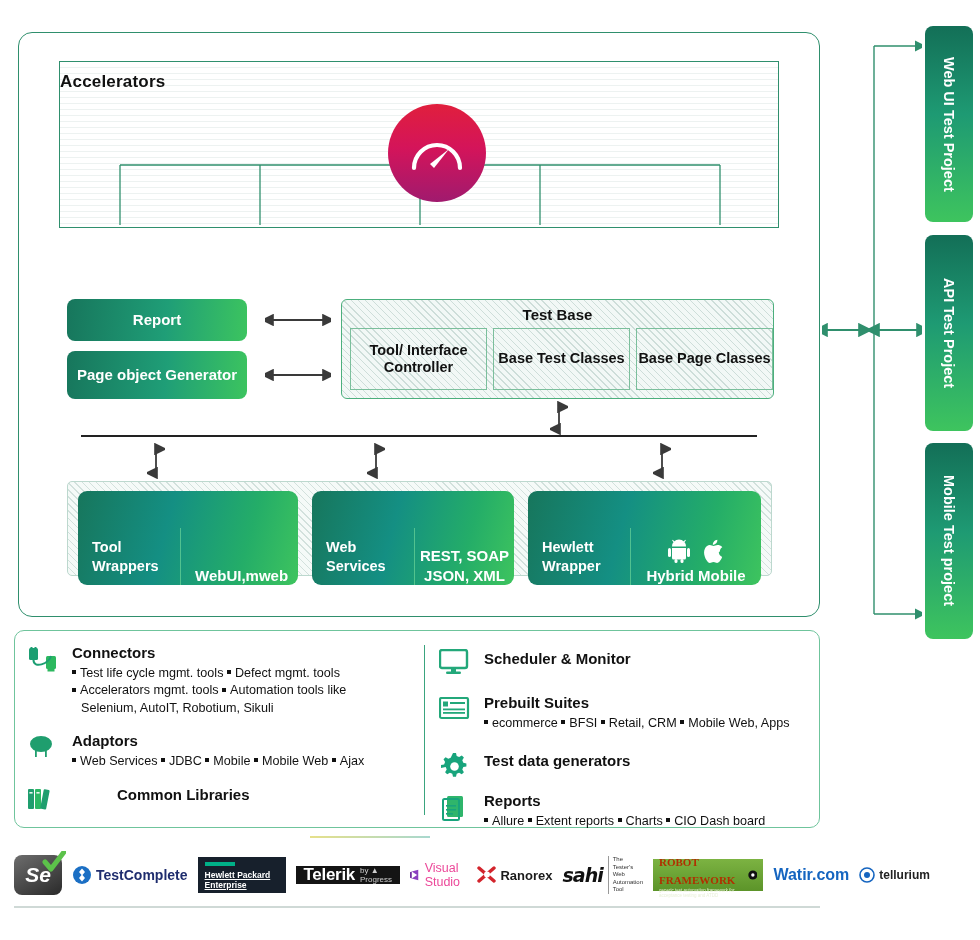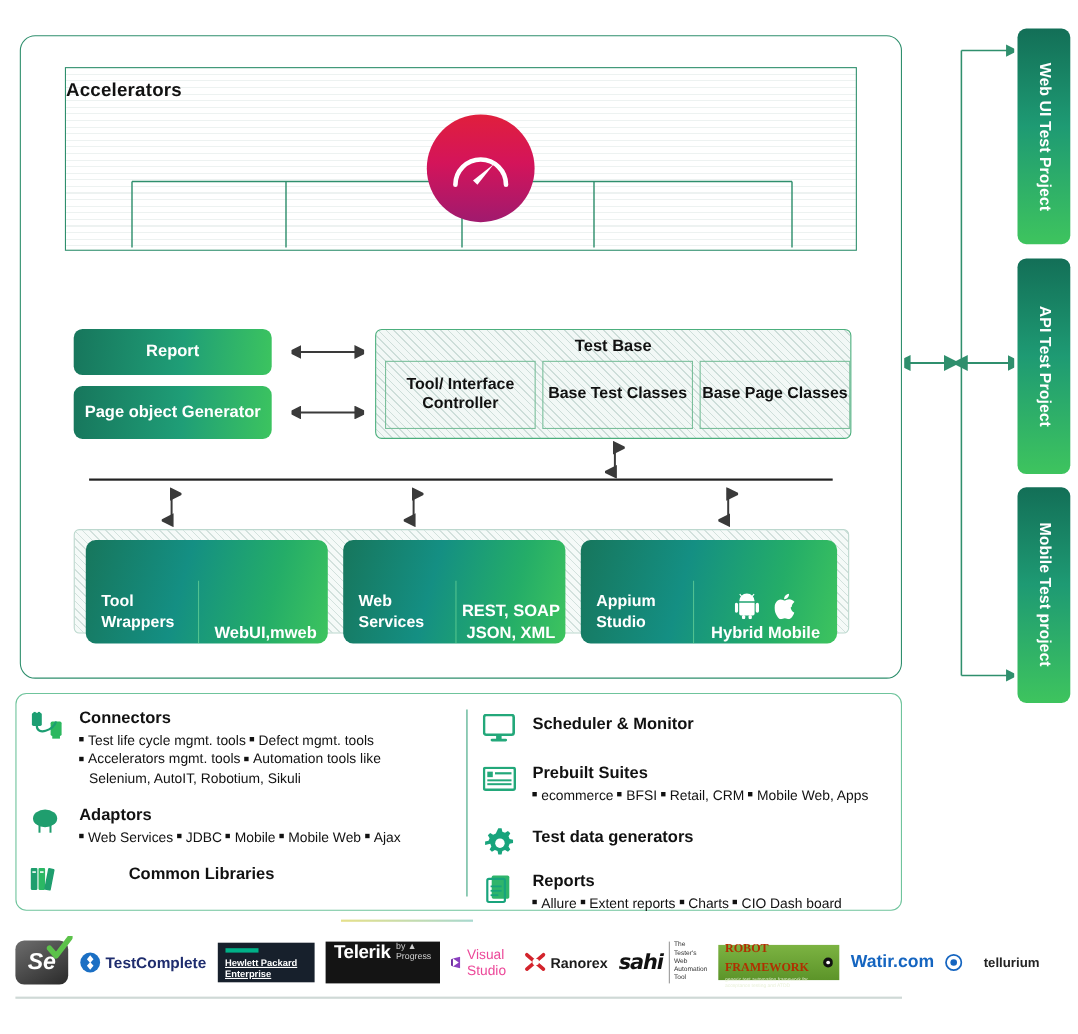--- a/index.html
+++ b/index.html
@@ -193,40 +193,40 @@
     display: flex; align-items: center; justify-content: center;
     position: relative;
   }
   .lg-tc { font-size: 14px; font-weight: bold; color: #1f2d6e; display:flex; align-items:center; gap:4px;}
   .lg-hpe {
     background: #17202c; color: #fff; padding: 5px 7px;
     font-size: 8.5px; font-weight: bold; line-height: 1.15; width: 88px; height: 36px; text-decoration: underline;
   }
   .lg-hpe .bar { width: 30px; height: 4px; background: #00b188; margin-bottom: 5px; display:block;}
   .lg-telerik {
-    background: #141414; color: #fff; height: 38px; padding: 0 8px;
-    display: flex; align-items: flex-start; gap: 5px;
+    background: #141414; color: #fff; height: 18px; padding: 0 8px;
+    display: flex; align-items: center; gap: 5px;
   }
   .lg-telerik .t1 { font-size: 17px; font-weight: bold; letter-spacing: -.3px; }
   .lg-telerik .t2 { font-size: 8px; color: #cfcfcf; }
   .lg-vs { display: flex; align-items: center; gap: 4px; color: #ec4899; font-size: 12.5px; }
   .lg-rx { display: flex; align-items: center; gap: 3px; font-size: 13px; font-weight: bold; color: #1b1b1b; }
   .lg-sahi { display: flex; align-items: center; gap: 5px; }
   .lg-sahi .s1 { font-size: 19px; font-weight: bold; font-style: italic; color: #111;
                  font-family: "DejaVu Sans", sans-serif; letter-spacing: -1px; }
   .lg-sahi .s2 { font-size: 6px; color: #333; line-height: 1.25; border-left: 1px solid #999; padding-left: 4px; }
   .lg-rf {
     background: linear-gradient(180deg,#7cb342,#5c9429); padding: 3px 6px;
     display: flex; align-items: center; gap: 6px; height: 32px;
   }
   .lg-rf .r1 { color: #b03000; font-size: 11px; font-weight: bold;
                font-family: "Liberation Serif", serif; }
   .lg-rf .r2 { color: #e8f0d8; font-size: 4.5px; display: block; }
   .lg-watir { color: #1565c0; font-size: 16px; font-weight: bold; }
-  .lg-tell { display: flex; align-items: center; gap: 19px; font-size: 12px; font-weight: bold; color: #222; }
+  .lg-tell { display: flex; align-items: center; gap: 4px; font-size: 12px; font-weight: bold; color: #222; }
 </style>
 </head>
 <body>
 
 <div class="page">
 
   <div class="main-frame">
 
     <div class="accel-panel">
       <div class="accel-title">Accelerators</div>
@@ -306,21 +306,21 @@
         <div class="wrap-left">Tool Wrappers</div>
         <div class="wrap-right">WebUI,mweb</div>
       </div>
 
       <div class="wrap-card wc-2">
         <div class="wrap-left">Web Services</div>
         <div class="wrap-right center">REST, SOAP JSON, XML</div>
       </div>
 
       <div class="wrap-card wc-3">
-        <div class="wrap-left">Appium Studio</div>
+        <div class="wrap-left">Hewlett Wrapper</div>
         <div class="wrap-right center">
           <div class="mob-icons">
             <svg width="22" height="24" viewBox="0 0 22 24">
               <path d="M4 9h14v10a1.6 1.6 0 0 1-1.6 1.6H5.6A1.6 1.6 0 0 1 4 19z" fill="#fff"></path>
               <rect x="0" y="9" width="3" height="9" rx="1.5" fill="#fff"></rect>
               <rect x="19" y="9" width="3" height="9" rx="1.5" fill="#fff"></rect>
               <rect x="6.5" y="20" width="3" height="4" rx="1.5" fill="#fff"></rect>
               <rect x="12.5" y="20" width="3" height="4" rx="1.5" fill="#fff"></rect>
               <path d="M4 7.5a7 7 0 0 1 14 0z" fill="#fff"></path>
               <line x1="4.5" y1="1" x2="6.8" y2="4" stroke="#fff" stroke-width="1.1"></line>

